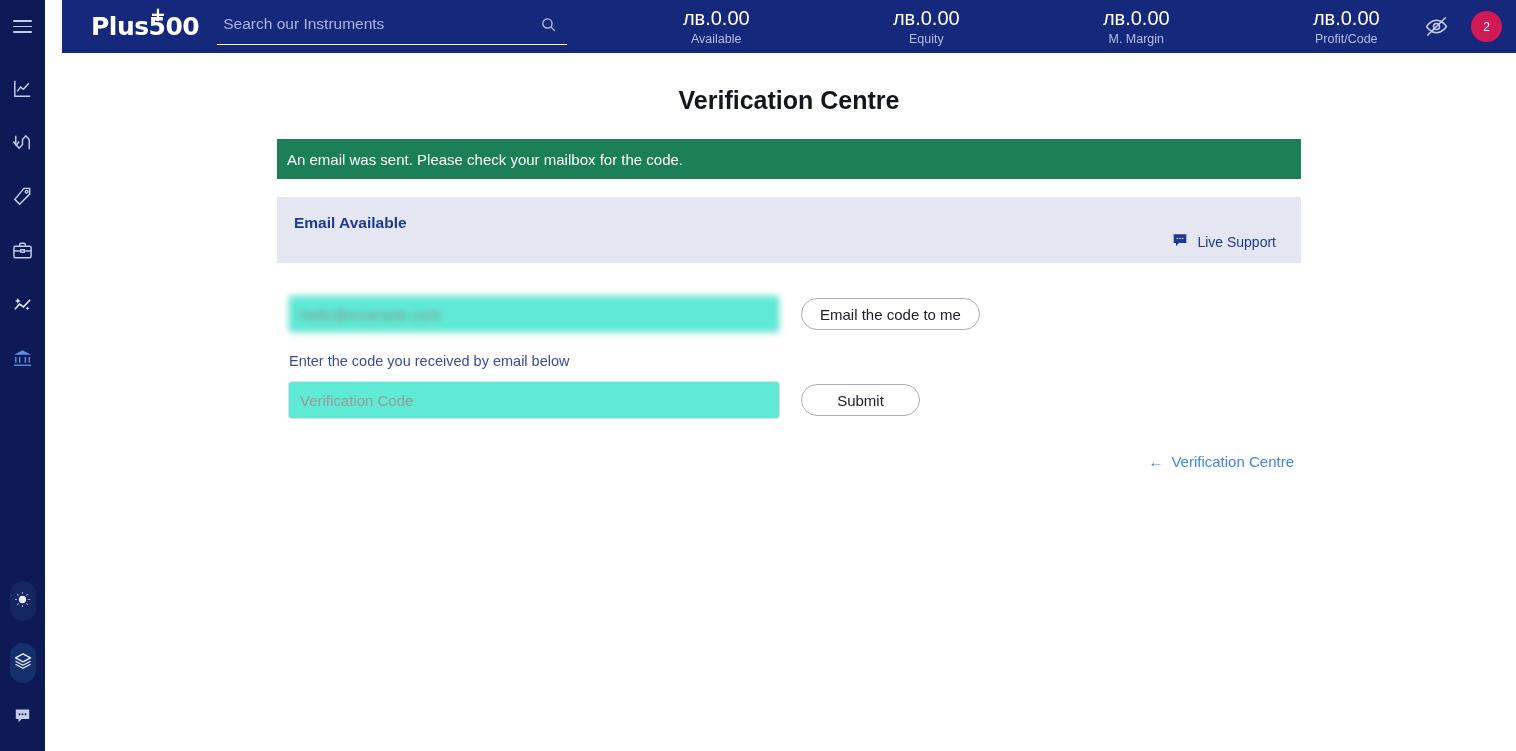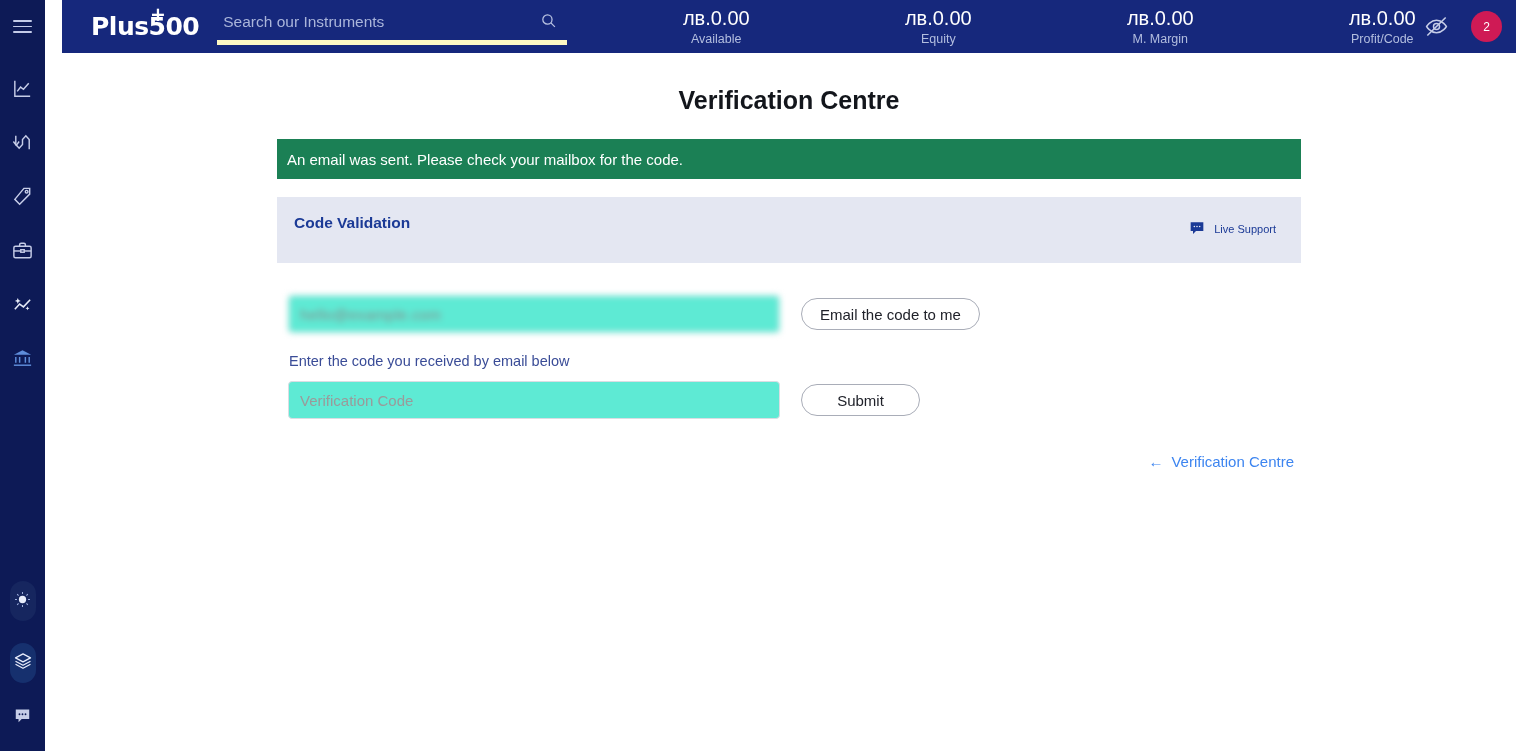--- a/index.html
+++ b/index.html
@@ -134,21 +134,21 @@
     font-size: 19px;
     font-weight: bold;
     line-height: 1;
   }
   .search-wrap {
     position: relative;
     width: 350px;
     height: 36px;
     display: flex;
     align-items: center;
-    border-bottom: 5px solid #fef9c3;
+    border-bottom: 1px solid #fef9c3;
   }
   .search-input {
     background: transparent;
     border: none;
     outline: none;
     color: #b9c3e2;
     font-size: 15.5px;
     font-family: "Liberation Sans", sans-serif;
     width: 310px;
     padding: 0 6px 4px 6px;
@@ -158,21 +158,21 @@
     position: absolute;
     right: 10px;
     bottom: 7px;
     cursor: pointer;
   }
 
   .balances {
     display: flex;
     align-items: center;
     margin-left: 44px;
-    gap: 12px;
+    gap: 0;
   }
   .bal {
     width: 210px;
     text-align: center;
     cursor: default;
   }
   .bal .val {
     color: #ffffff;
     font-size: 20px;
     line-height: 23px;
@@ -248,26 +248,26 @@
     font-weight: bold;
     margin-bottom: 14px;
   }
   .panel-desc {
     color: #2d3f8e;
     font-size: 14.5px;
   }
   .live-support {
     position: absolute;
     right: 25px;
-    bottom: 25px;
+    bottom: 12px;
     display: flex;
     align-items: center;
     gap: 9px;
     color: #1b3a96;
-    font-size: 11px;
+    font-size: 14px;
     cursor: pointer;
   }
 
   .form-area {
     margin: 32px auto 0 auto;
     width: 1024px;
     padding-left: 11px;
   }
   .row {
     display: flex;
@@ -487,21 +487,21 @@
       </div>
     </div>
 
     <div class="main">
 
       <div class="page-title">Verification Centre</div>
 
       <div class="alert">An email was sent. Please check your mailbox for the code.</div>
 
       <div class="panel">
-        <div class="panel-title">Code Validation</div>
+        <div class="panel-title">Email Available</div>
         <div class="live-support">
           <span>
             <svg width="16" height="16" viewBox="0 0 24 24">
               <path d="M2.5 3.5h19v13h-11l-4.5 4.5v-4.5h-3.5z" fill="#1b3a96"></path>
               <g fill="#e4e7f2">
                 <circle cx="8" cy="9.8" r="1.2"></circle>
                   <circle cx="12" cy="9.8" r="1.2"></circle>
                   <circle cx="16" cy="9.8" r="1.2"></circle>
               </g>
             </svg>

